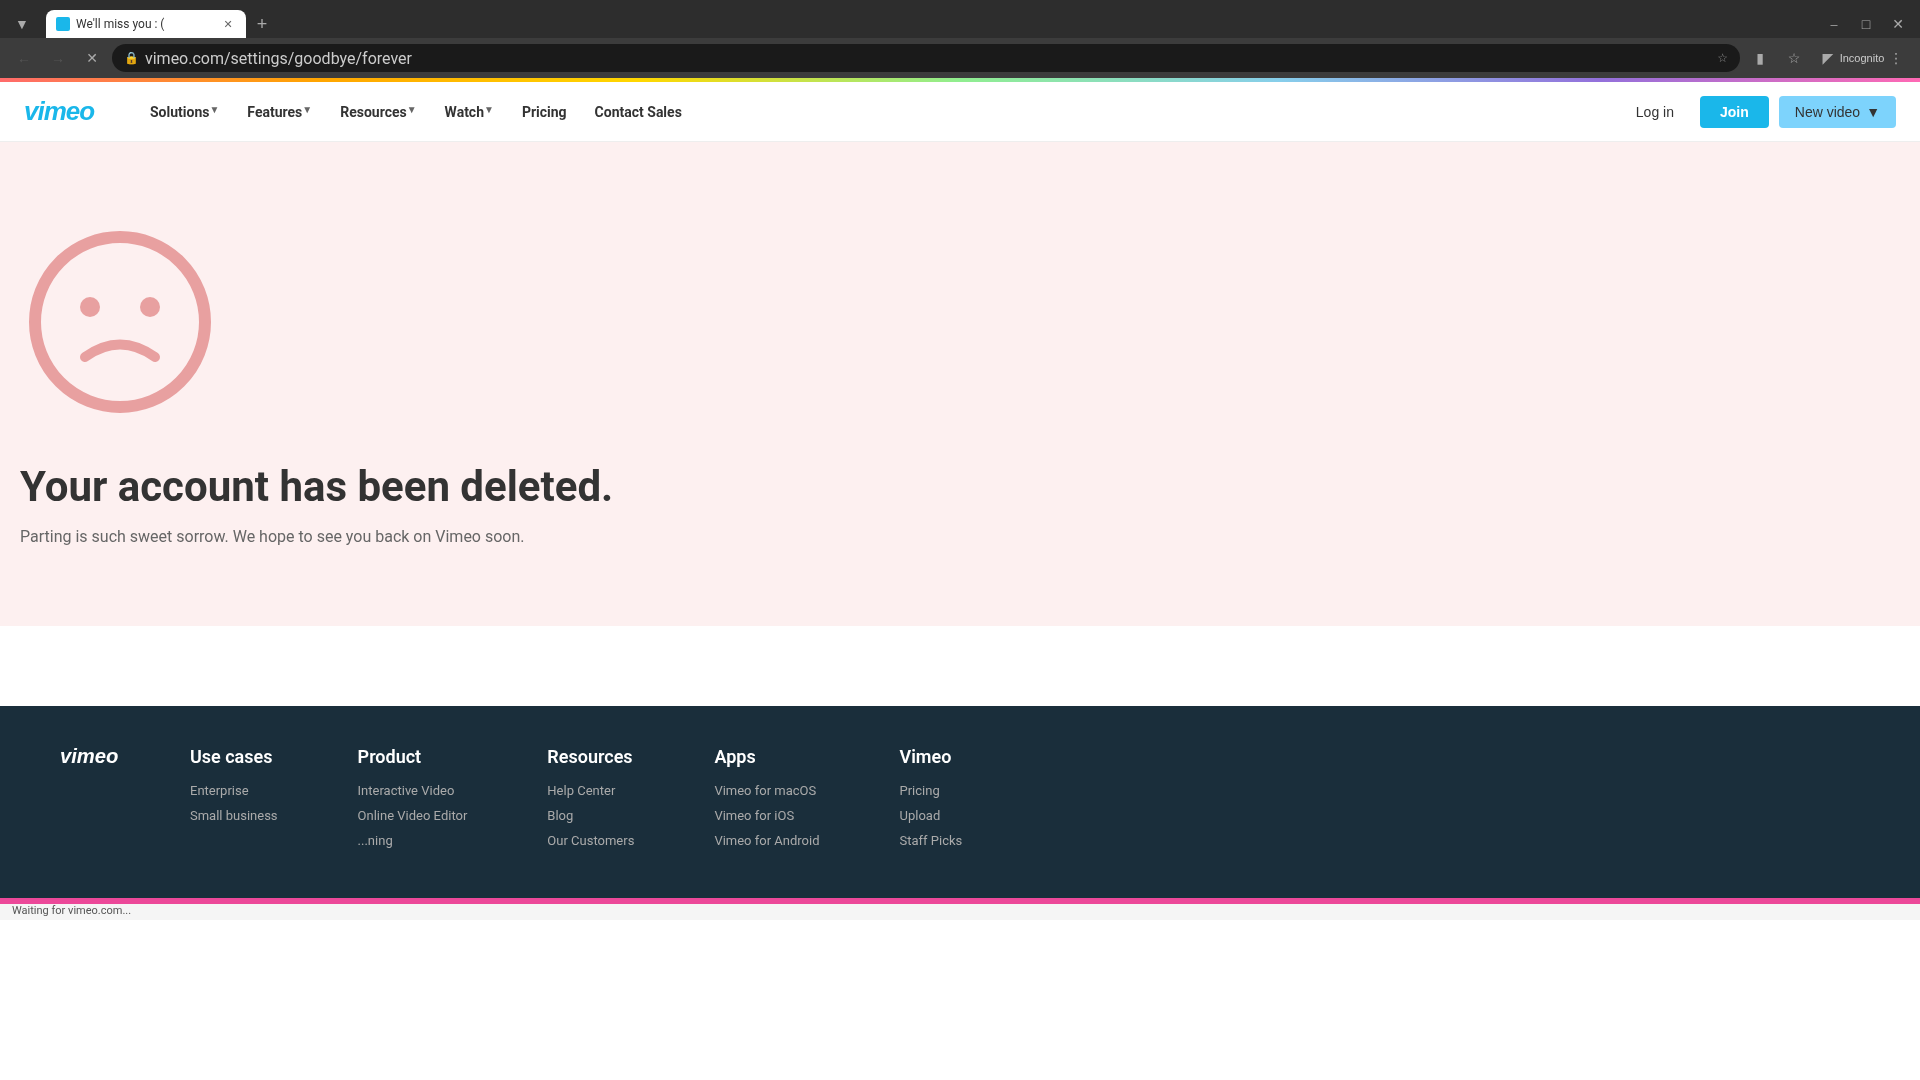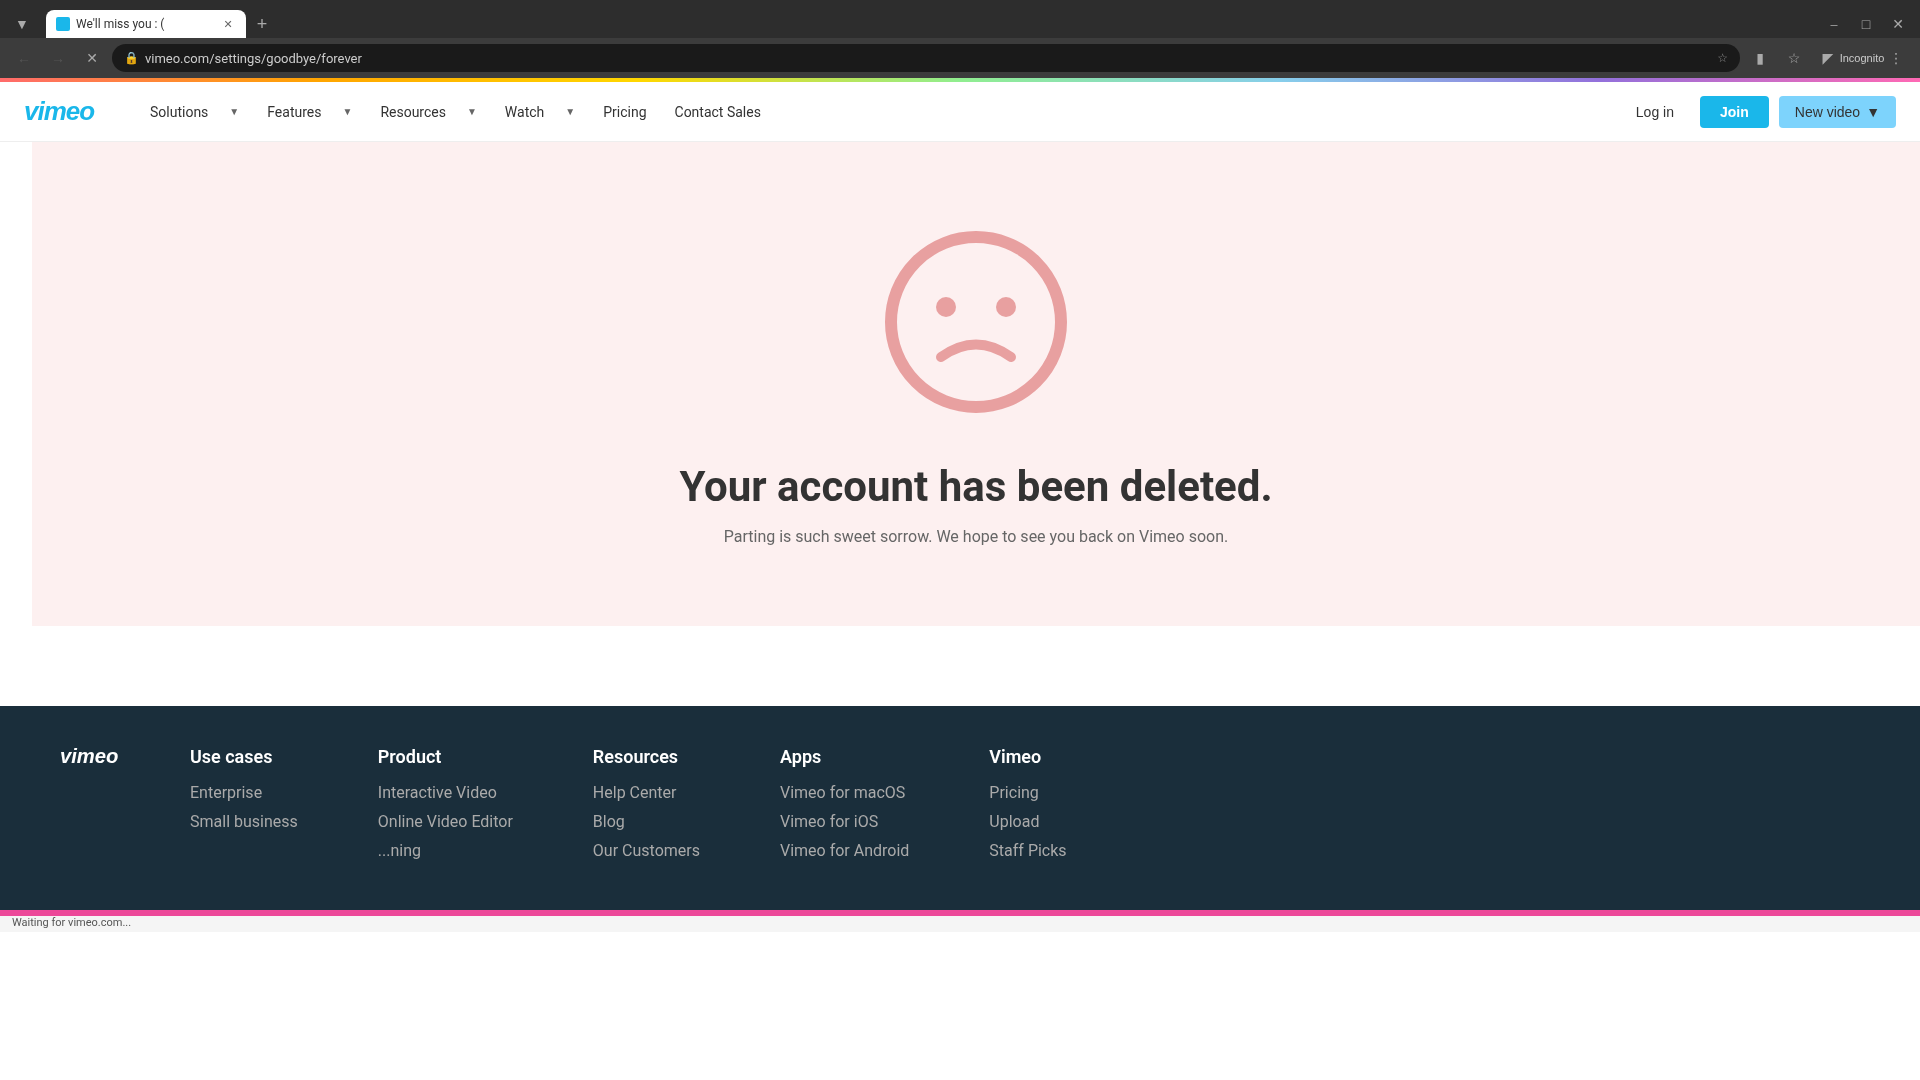--- a/index.html
+++ b/index.html
@@ -82,21 +82,21 @@
       background: #1a1a1a;
       border-radius: 20px;
       height: 28px;
       display: flex;
       align-items: center;
       padding: 0 12px;
       gap: 6px;
     }
     .address-bar-url {
       color: #ccc;
-      font-size: 13px;
+      font-size: 16px;
       flex: 1;
     }
     .address-bar-icon { color: #888; font-size: 12px; }
     .rainbow-bar {
       height: 4px;
       background: linear-gradient(to right, #ff6b6b, #ffa500, #ffd700, #90ee90, #87ceeb, #9370db, #ff69b4);
     }
 
     
     .site-wrapper {
@@ -132,24 +132,24 @@
       gap: 4px;
       flex: 1;
     }
     .nav-link {
       padding: 8px 12px;
       font-size: 14px;
       color: #333;
       text-decoration: none;
       border-radius: 4px;
       display: flex;
-      align-items: center;
-      gap: 21px;
+      gap: 0;
       cursor: pointer;
       white-space: nowrap;
+      font-weight: bold;
     }
     .nav-link .chevron { font-size: 10px; color: #666; }
     .nav-actions {
       display: flex;
       align-items: center;
       gap: 10px;
     }
     .btn-login {
       padding: 8px 16px;
       font-size: 14px;
@@ -181,25 +181,24 @@
       align-items: center;
       gap: 6px;
       font-weight: 500;
     }
 
     
     .main-content {
       background: #fdf0f0;
       display: flex;
       flex-direction: column;
-      align-items: center;
+      align-items: flex-start;
       justify-content: center;
       padding: 80px 20px;
       min-height: 450px;
-      margin-left: 32px;
     }
     .sad-face {
       width: 200px;
       height: 200px;
       margin-bottom: 40px;
     }
     .main-title {
       font-size: 42px;
       font-weight: 700;
       color: #333;
@@ -240,21 +239,21 @@
     }
     .footer-col h4 {
       color: #fff;
       font-size: 18px;
       font-weight: 600;
       margin-bottom: 16px;
     }
     .footer-col a {
       display: block;
       color: #aaa;
-      font-size: 16px;
+      font-size: 13px;
       text-decoration: none;
       margin-bottom: 10px;
       cursor: pointer;
     }
 
     
     .status-bar {
       background: #f5f5f5;
       border-top: 6px solid #ec4899;
       height: 22px;

